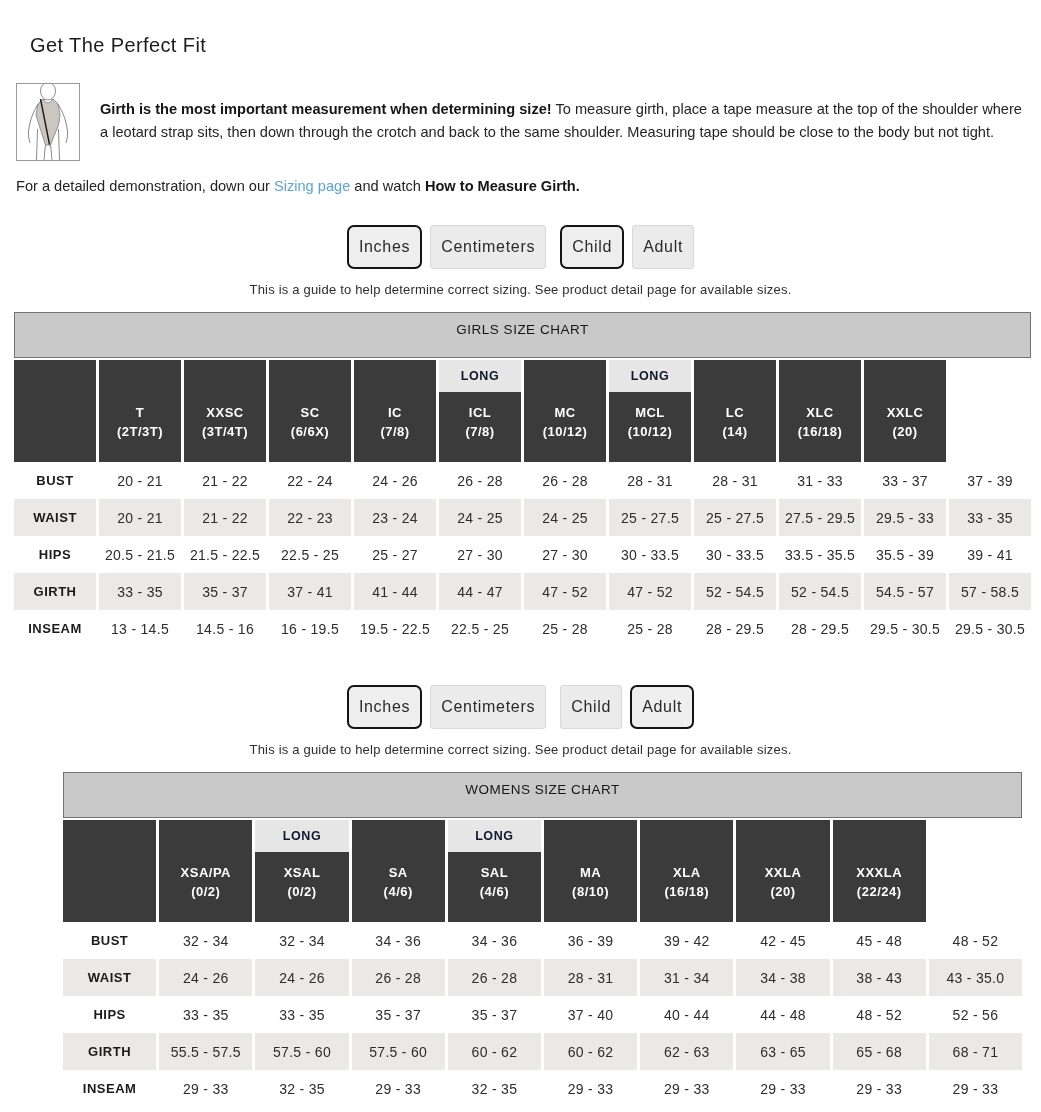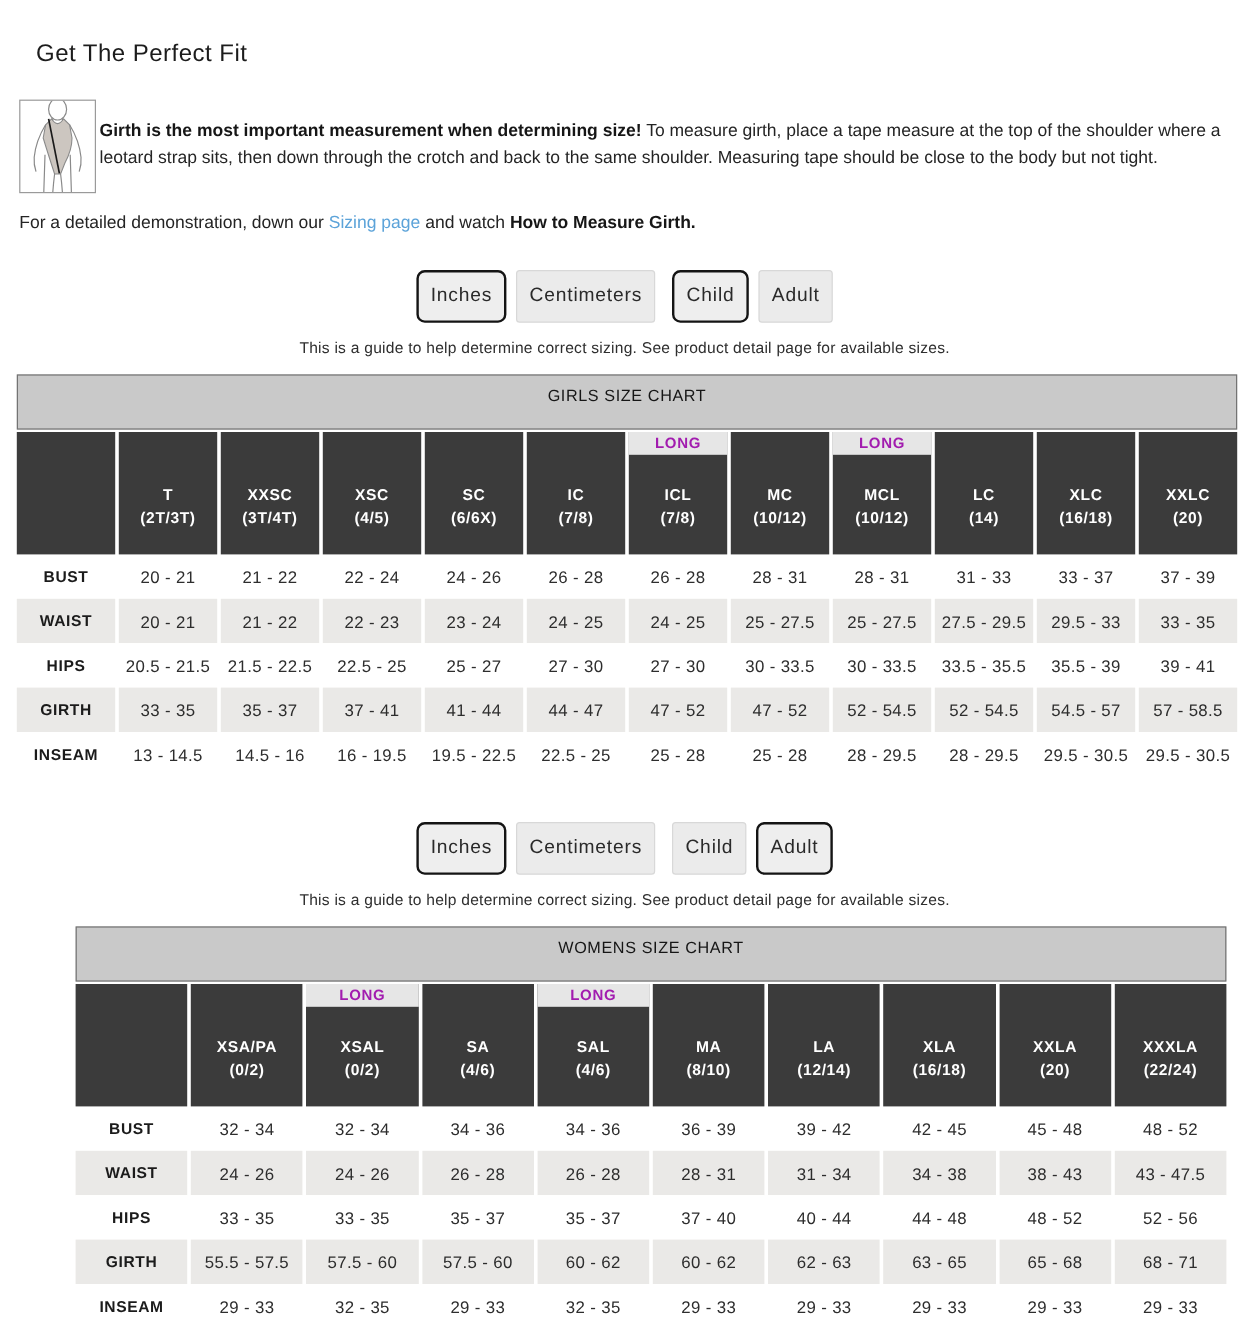--- a/index.html
+++ b/index.html
@@ -11,21 +11,21 @@
   }
   *{box-sizing:border-box;}
   body{
     margin:0; width:1041px; height:1112px; background:#ffffff;
     font-family:"Liberation Sans", sans-serif; color:#222; overflow:hidden;
   }
   .page-title{
     margin:34px 0 0 30px; font-size:20px; font-weight:500;
     letter-spacing:.4px; color:#1c1c1c;
   }
-  .intro{ display:flex; margin:26px 14px 0 16px; gap:3px; }
+  .intro{ display:flex; margin:26px 14px 0 16px; gap:20px; }
   .figure-box{ width:64px; height:78px; border:1px solid #9a9a9a; flex:none; background:#fff; }
   .intro-text{ font-size:14.6px; line-height:23px; max-width:940px; color:#242424; }
   .intro-text b, .demo-line b{ font-weight:700; color:#161616; }
   .demo-line{ margin:17px 0 0 16px; font-size:14.6px; color:#242424; }
   .link{ color:var(--link); text-decoration:none; cursor:pointer; }
 
   .toggle-row{ display:flex; justify-content:center; align-items:center; }
   .toggle-row.first{ margin-top:31px; }
   .toggle-row.second{ margin-top:38px; }
   .btn{
@@ -48,22 +48,22 @@
     margin-bottom:2px;
   }
   .thead{ display:grid; gap:3px; }
   .th{
     position:relative; background:var(--dark-cell); height:102px; color:#fff;
     display:flex; flex-direction:column; align-items:center; justify-content:center;
     padding-top:22px; font-weight:700; font-size:13px; line-height:19px;
     text-align:center; letter-spacing:.5px;
   }
   .th .long-band{
-    position:absolute; top:0; left:0; right:0; height:19px; background:var(--long-band);
-    color:#a21caf; display:flex; align-items:center; justify-content:center;
+    position:absolute; top:0; left:0; right:0; height:32px; background:var(--long-band);
+    color:#0f172a; display:flex; align-items:center; justify-content:center;
     font-size:12.5px; font-weight:700; letter-spacing:.6px;
   }
   .trow{ display:grid; gap:3px; height:37px; }
   .trow.striped .cell{ background:var(--stripe);text-align:center; }
   .cell{
     display:flex; align-items:center; justify-content:center;
     font-size:14px; color:#2d2d2d; letter-spacing:.3px; background:#fff;
   }
   .cell.label{ font-weight:700; font-size:13px; color:#1b1b1b; letter-spacing:.5px; }
 </style>
@@ -103,24 +103,20 @@
     <div class="table-title">GIRLS SIZE CHART</div>
     <div class="thead" style="grid-template-columns: repeat(12, 1fr);">
       <div class="th"></div>
       <div class="th">
         <div>T</div>
         <div>(2T/3T)</div>
       </div>
       <div class="th">
         <div>XXSC</div>
         <div>(3T/4T)</div>
-      </div>
-      <div class="th">
-        <div>XSC</div>
-        <div>(4/5)</div>
       </div>
       <div class="th">
         <div>SC</div>
         <div>(6/6X)</div>
       </div>
       <div class="th">
         <div>IC</div>
         <div>(7/8)</div>
       </div>
       <div class="th">
@@ -251,24 +247,20 @@
       <div class="th">
         <div class="long-band">LONG</div>
         <div>SAL</div>
         <div>(4/6)</div>
       </div>
       <div class="th">
         <div>MA</div>
         <div>(8/10)</div>
       </div>
       <div class="th">
-        <div>LA</div>
-        <div>(12/14)</div>
-      </div>
-      <div class="th">
         <div>XLA</div>
         <div>(16/18)</div>
       </div>
       <div class="th">
         <div>XXLA</div>
         <div>(20)</div>
       </div>
       <div class="th">
         <div>XXXLA</div>
         <div>(22/24)</div>
@@ -289,21 +281,21 @@
     <div class="trow striped" style="grid-template-columns: repeat(10, 1fr);">
       <div class="cell label">WAIST</div>
       <div class="cell">24 - 26</div>
       <div class="cell">24 - 26</div>
       <div class="cell">26 - 28</div>
       <div class="cell">26 - 28</div>
       <div class="cell">28 - 31</div>
       <div class="cell">31 - 34</div>
       <div class="cell">34 - 38</div>
       <div class="cell">38 - 43</div>
-      <div class="cell">43 - 47.5</div>
+      <div class="cell">43 - 35.0</div>
     </div>
     <div class="trow" style="grid-template-columns: repeat(10, 1fr);">
       <div class="cell label">HIPS</div>
       <div class="cell">33 - 35</div>
       <div class="cell">33 - 35</div>
       <div class="cell">35 - 37</div>
       <div class="cell">35 - 37</div>
       <div class="cell">37 - 40</div>
       <div class="cell">40 - 44</div>
       <div class="cell">44 - 48</div>

